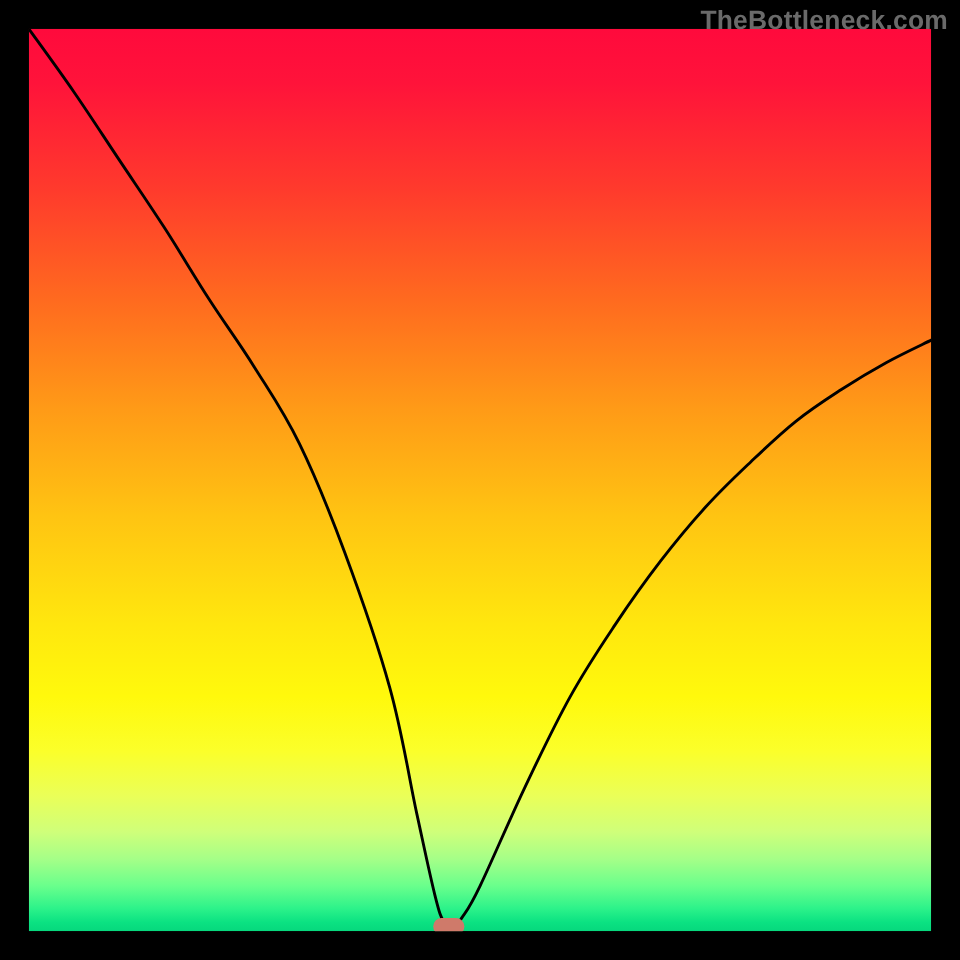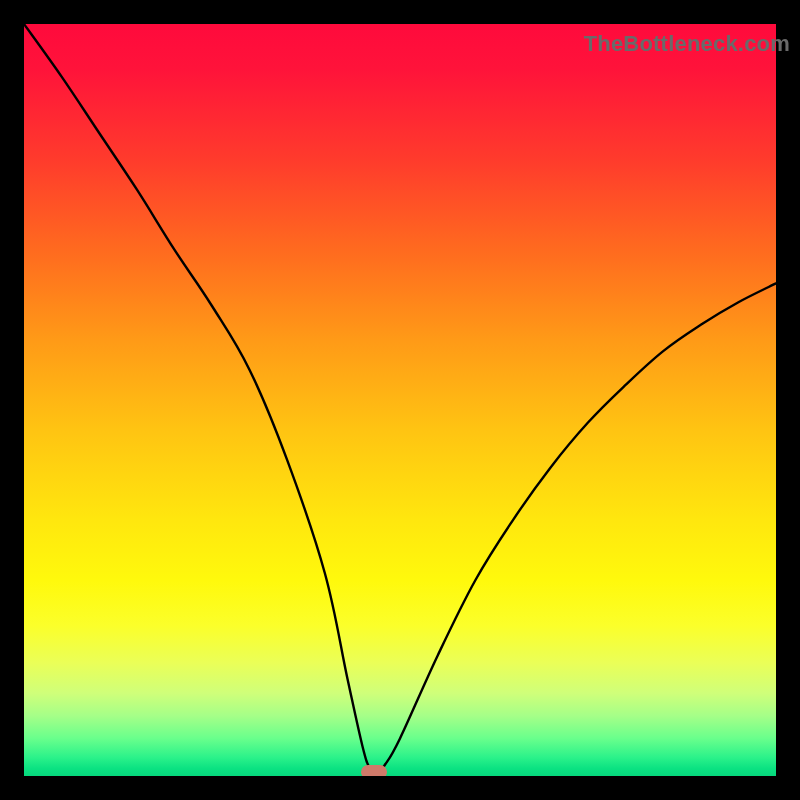--- a/index.html
+++ b/index.html
@@ -19,21 +19,20 @@
   }
   .watermark {
     position: absolute;
     top: 4px;
     right: 10px;
     font-size: 22px;
     font-weight: 600;
     color: #6a6a6a;
     letter-spacing: 0.2px;
     z-index: 5;
-    margin-top: 27px;
   }
   .plot-area {
     position: absolute;
     left: 24px;
     top: 24px;
     width: 752px;
     height: 752px;
     overflow: hidden;
   }
   .gradient {

